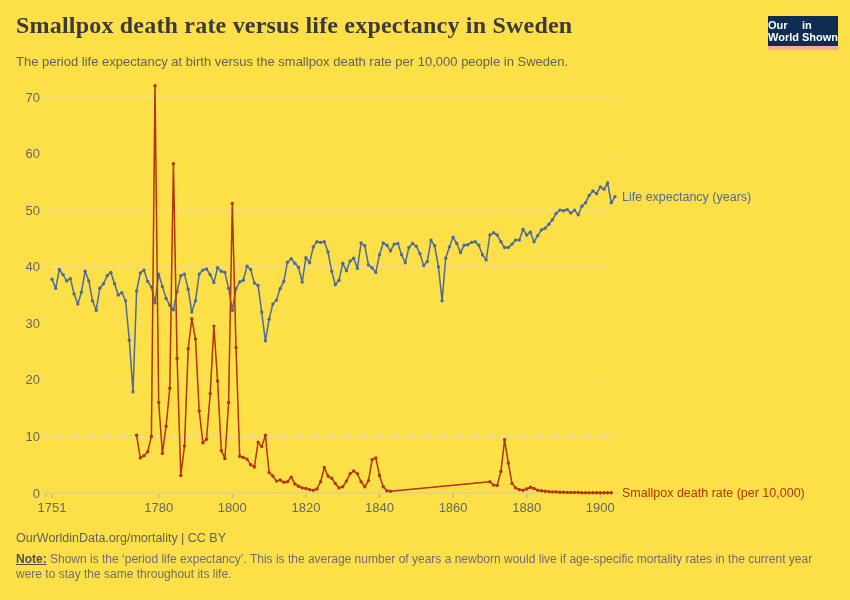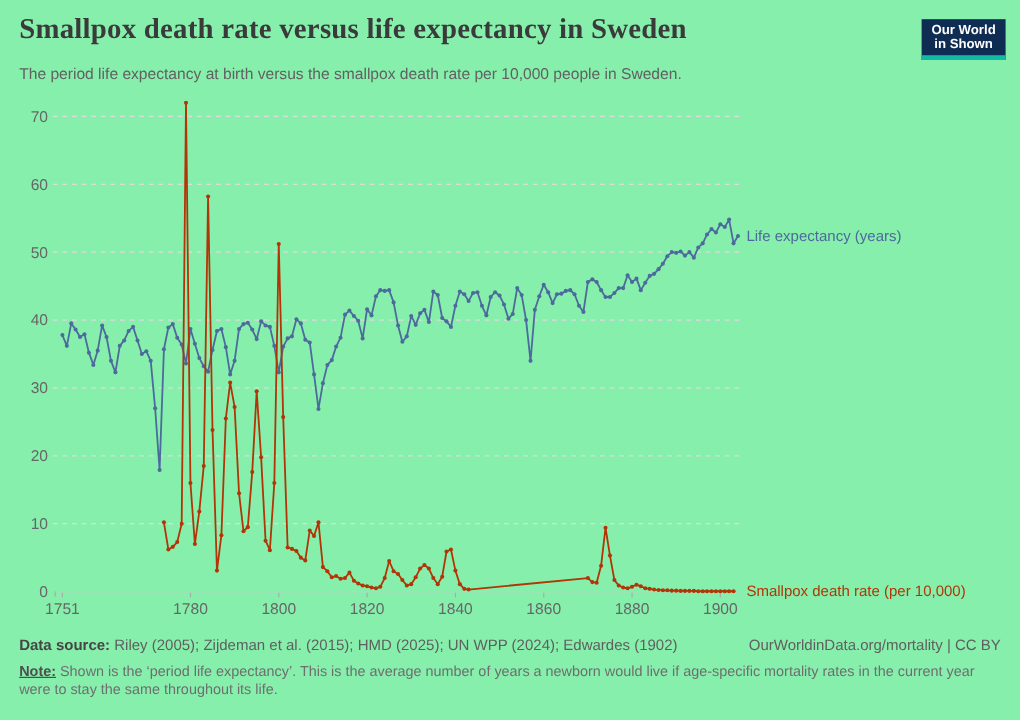--- a/index.html
+++ b/index.html
@@ -1,25 +1,25 @@
 <!DOCTYPE html>
 <html><head>
 <meta charset="utf-8">
 <style>
   html,body{margin:0;padding:0;background:#fff;}
-  .page{position:relative;width:850px;height:600px;background:#86efac;overflow:hidden;
+  .page{position:relative;width:850px;height:600px;background:#fde047;overflow:hidden;
         font-family:"Liberation Sans","DejaVu Sans",sans-serif;}
   .title{position:absolute;left:16px;top:12px;width:720px;
          font-family:"Liberation Serif","DejaVu Serif",serif;
          font-size:24px;font-weight:bold;color:#3a3a3a;letter-spacing:.2px;}
   .subtitle{position:absolute;left:16px;top:54px;width:740px;
             font-size:13px;color:#616161;}
   .logo{position:absolute;left:768px;top:16px;width:70px;height:30px;
-        background:#0f2d52;border-bottom:4px solid #14b8a6;color:#fff;
-        display:flex;flex-direction:column;align-items:center;justify-content:center;
+        background:#0f2d52;border-bottom:4px solid #fca5a5;color:#fff;
+        display:flex;flex-direction:row;align-items:center;justify-content:center;
         font-size:11px;font-weight:bold;line-height:12px;cursor:pointer;}
   .chart-wrap{position:absolute;left:0;top:84px;width:850px;height:445px;}
   .footer-row{position:absolute;left:16px;top:531px;width:818px;
               display:flex;justify-content:space-between;font-size:12.5px;color:#5f5f5f;}
   .footer-row b{color:#454545;font-weight:bold;}
   .src-link{color:#5f5f5f;text-decoration:none;}
   .note{position:absolute;left:16px;top:552px;width:812px;
         font-size:12px;line-height:15px;color:#6e6e6e;}
   .note b{color:#4e4e4e;font-weight:bold;text-decoration:underline;}
   svg text{font-family:"Liberation Sans","DejaVu Sans",sans-serif;}
@@ -331,21 +331,20 @@
         <circle cx="596.6" cy="408.7" r="1.7" fill="#B13507"></circle>
         <circle cx="600.3" cy="408.7" r="1.7" fill="#B13507"></circle>
         <circle cx="604.0" cy="408.7" r="1.7" fill="#B13507"></circle>
         <circle cx="607.6" cy="408.7" r="1.7" fill="#B13507"></circle>
         <circle cx="611.3" cy="408.7" r="1.7" fill="#B13507"></circle>
         <text x="622" y="412.71714285714285" font-size="12.5" fill="#B13507">Smallpox death rate (per 10,000)</text>
       </svg>
   </div>
 
   <div class="footer-row">
-    <span><b>Data source:</b><span> Riley (2005); Zijdeman et al. (2015); HMD (2025); UN WPP (2024); Edwardes (1902)</span></span>
     <a class="src-link" href="#">OurWorldinData.org/mortality | CC BY</a>
   </div>
 
   <div class="note">
     <b>Note:</b><span> Shown is the ‘period life expectancy’. This is the average number of years a newborn would live if age-specific mortality rates in the current year were to stay the same throughout its life.</span>
   </div>
 
 </div>
 
 </body></html>

